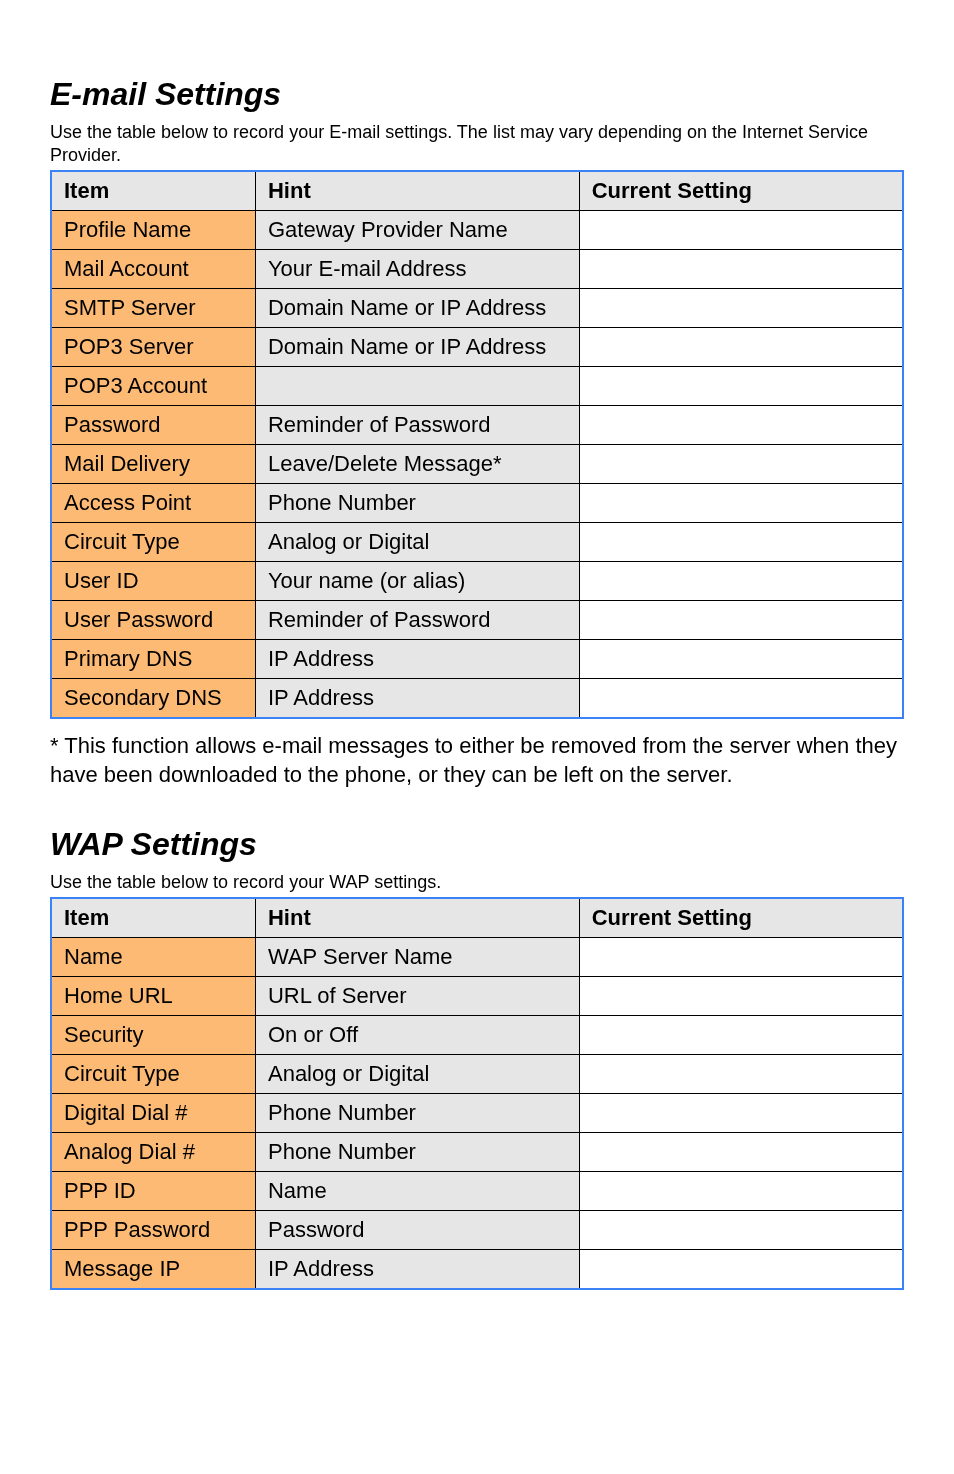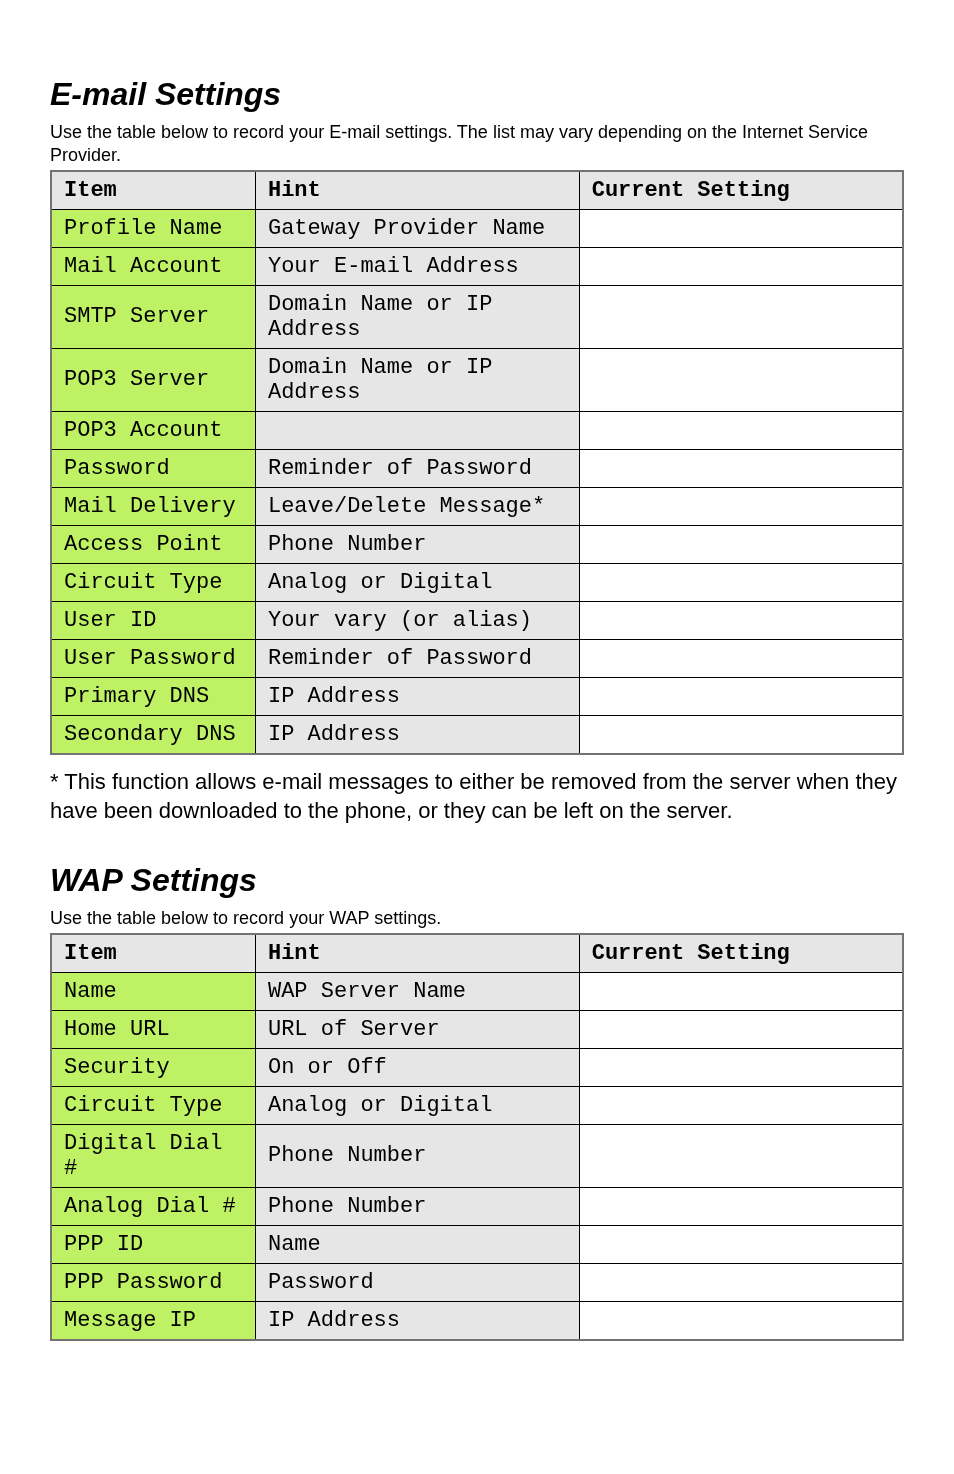--- a/index.html
+++ b/index.html
@@ -23,38 +23,37 @@
       margin-top: 36px;
     }
     .intro {
       font-size: 18px;
       line-height: 1.3;
       margin-bottom: 2px;
     }
     table {
       width: 100%;
       border-collapse: collapse;
-      border: 2px solid #737373;
+      border: 2px solid #3b82f6;
       margin-bottom: 12px;
-      font-family: Liberation Mono, monospace;
     }
     th, td {
       border: 1px solid #000;
       padding: 6px 12px;
       text-align: left;
       vertical-align: middle;
       font-size: 22px;
     }
     th {
       font-weight: bold;
       background: #e6e6e6;
     }
     td.item-col {
       width: 24%;
-      background: #bef264;
+      background: #fdba74;
     }
     td.hint-col {
       width: 38%;
       background: #e6e6e6;
     }
     td.setting-col {
       width: 38%;
       background: #fff;
     }
     .footnote {
@@ -120,21 +119,21 @@
         <td class="hint-col">Phone Number</td>
         <td class="setting-col"></td>
       </tr>
     <tr>
         <td class="item-col">Circuit Type</td>
         <td class="hint-col">Analog or Digital</td>
         <td class="setting-col"></td>
       </tr>
     <tr>
         <td class="item-col">User ID</td>
-        <td class="hint-col">Your vary (or alias)</td>
+        <td class="hint-col">Your name (or alias)</td>
         <td class="setting-col"></td>
       </tr>
     <tr>
         <td class="item-col">User Password</td>
         <td class="hint-col">Reminder of Password</td>
         <td class="setting-col"></td>
       </tr>
     <tr>
         <td class="item-col">Primary DNS</td>
         <td class="hint-col">IP Address</td>

